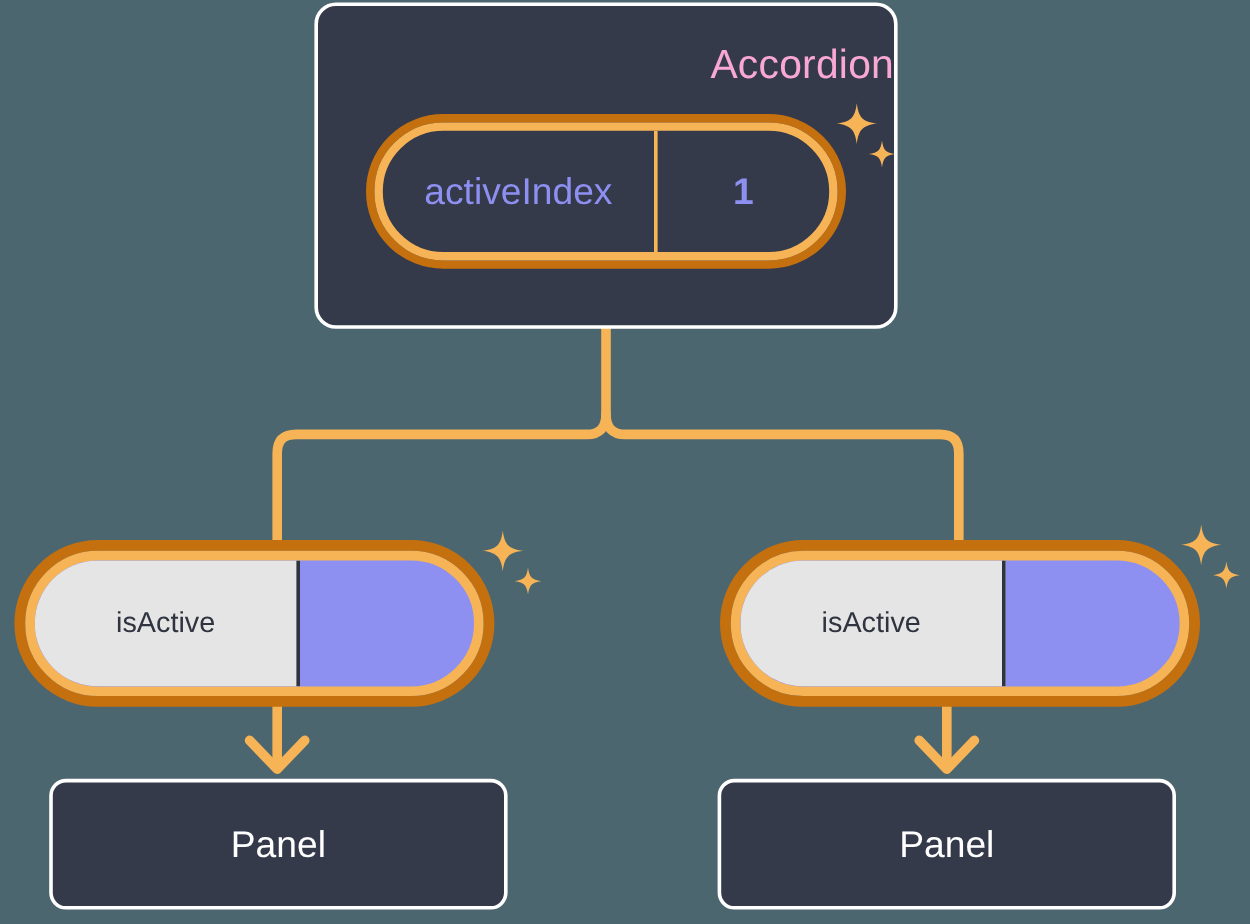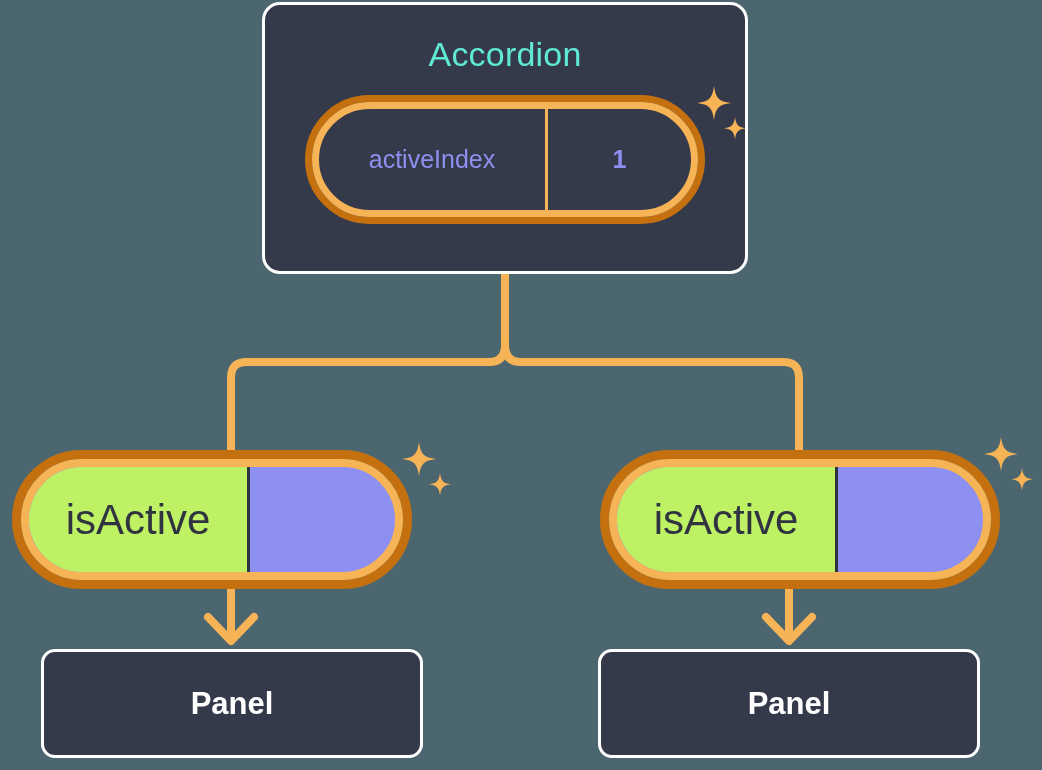--- a/index.html
+++ b/index.html
@@ -39,22 +39,22 @@
     left: 262px;
     top: 2px;
     width: 486px;
     height: 272px;
   }
   .card-title {
     position: absolute;
     left: 0;
     right: 0;
     top: 30px;
-    text-align: center;
-    color: #5eead4;
+    text-align: right;
+    color: #f9a8d4;
     font-size: 34px;
     font-weight: 400;
     letter-spacing: 0.2px;
   }
   .panel {
     position: absolute;
     top: 649px;
     width: 382px;
     height: 109px;
     background: #353a4b;
@@ -63,21 +63,21 @@
     box-sizing: border-box;
     display: flex;
     align-items: center;
     justify-content: center;
   }
   .panel-left  { left: 41px; }
   .panel-right { left: 598px; }
   .panel-label {
     color: #ffffff;
     font-size: 31px;
-    font-weight: 700;
+    font-weight: 400;
   }
   
   .pill-outer {
     position: absolute;
     box-sizing: border-box;
     border-radius: 999px;
     border: 7px solid #c4700f;
     background: transparent;
   }
   .pill-inner {
@@ -102,21 +102,21 @@
     top: 102px;
     width: 386px;
     height: 115px;
     background: transparent;
   }
   .pill-top-inner .cell {
     display: flex;
     align-items: center;
     justify-content: center;
     color: #8d90f0;
-    font-size: 25px;
+    font-size: 31px;
   }
   .pill-top-inner .cell-key {
     flex: 0 0 226px;
     border-right: 3px solid #f6b456;
     font-weight: 400;
   }
   .pill-top-inner .cell-val {
     flex: 1 1 auto;
     font-weight: 700;
   }
@@ -138,22 +138,22 @@
   .pill-b-left-outer  { left: 12px; }
   .pill-b-left-inner  { left: 21px; }
   .pill-b-right-outer { left: 600px; }
   .pill-b-right-inner { left: 609px; }
 
   .pill-b-inner .cell {
     display: flex;
     align-items: center;
     justify-content: center;
     color: #2f3440;
-    font-size: 42px;
-    background: #bef264;
+    font-size: 24px;
+    background: #e5e5e5;
   }
   .pill-b-inner .cell-key {
     flex: 0 0 218px;
     border-right: 3px solid #2f3440;
     font-weight: 400;
   }
   .pill-b-inner .cell-val {
     flex: 1 1 auto;
     font-weight: 700;
   }

